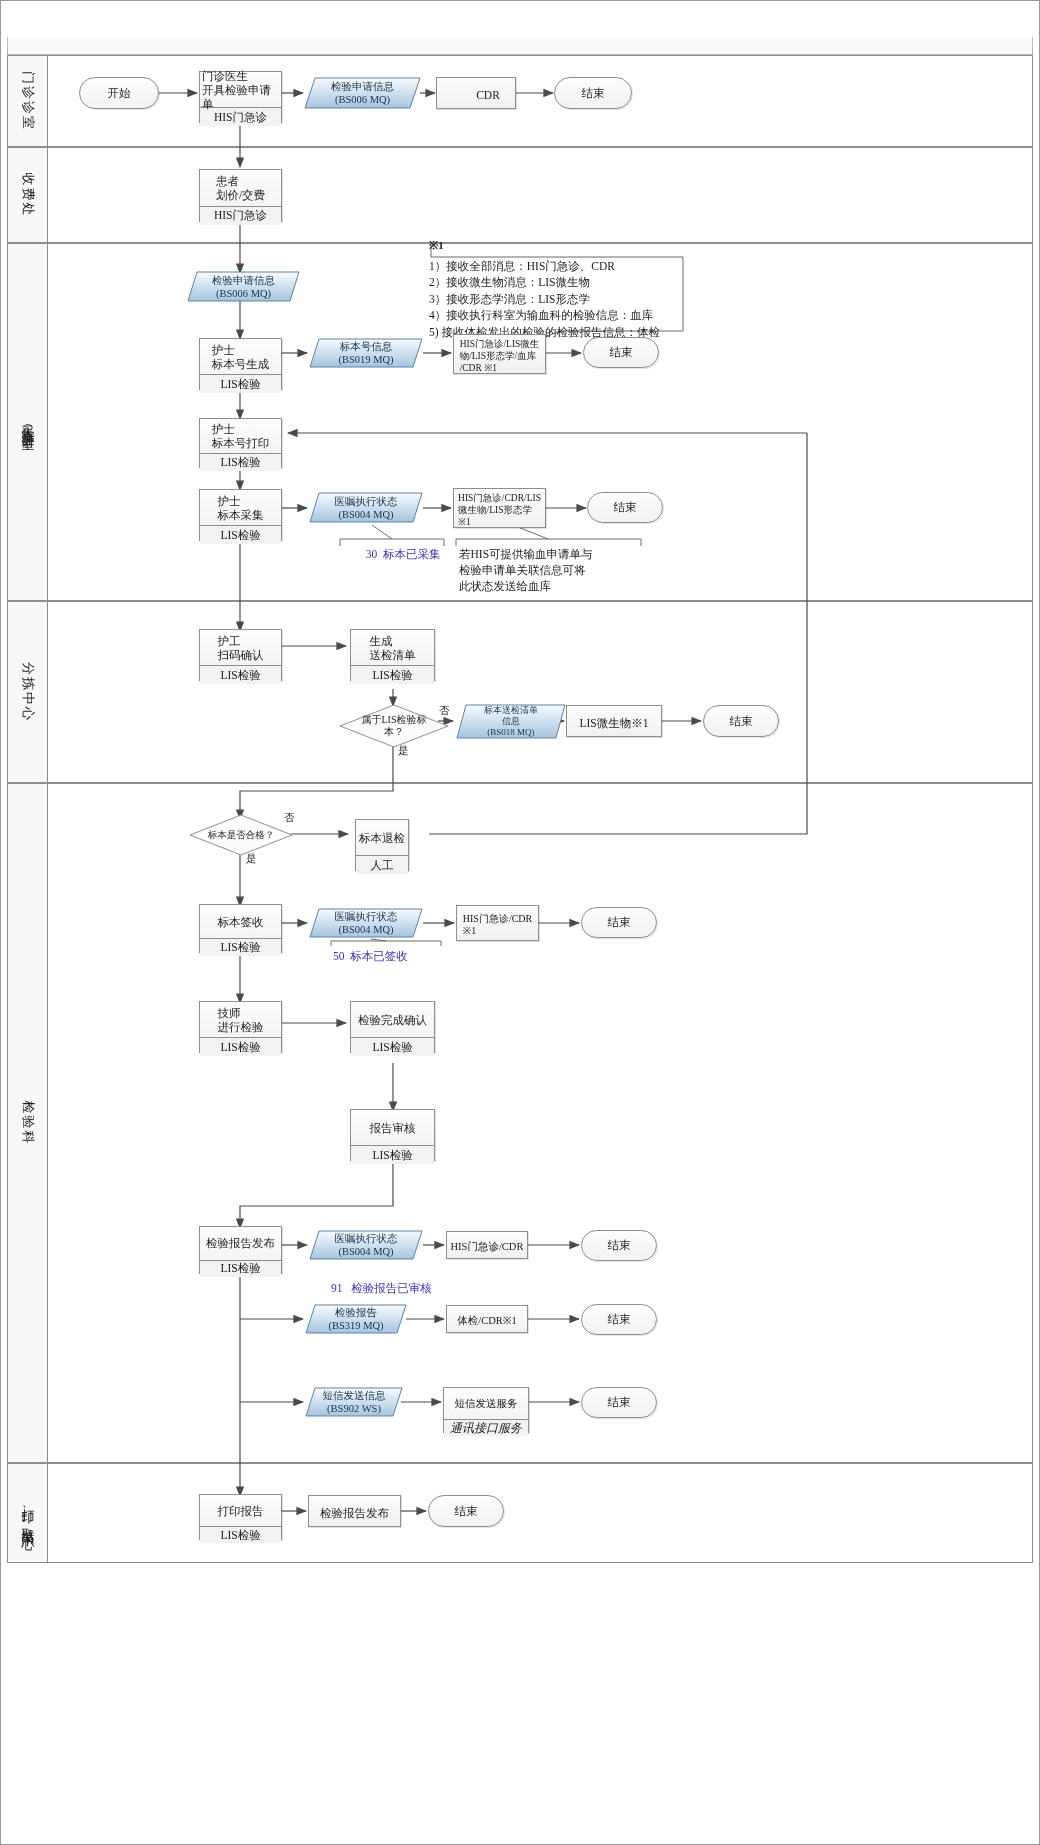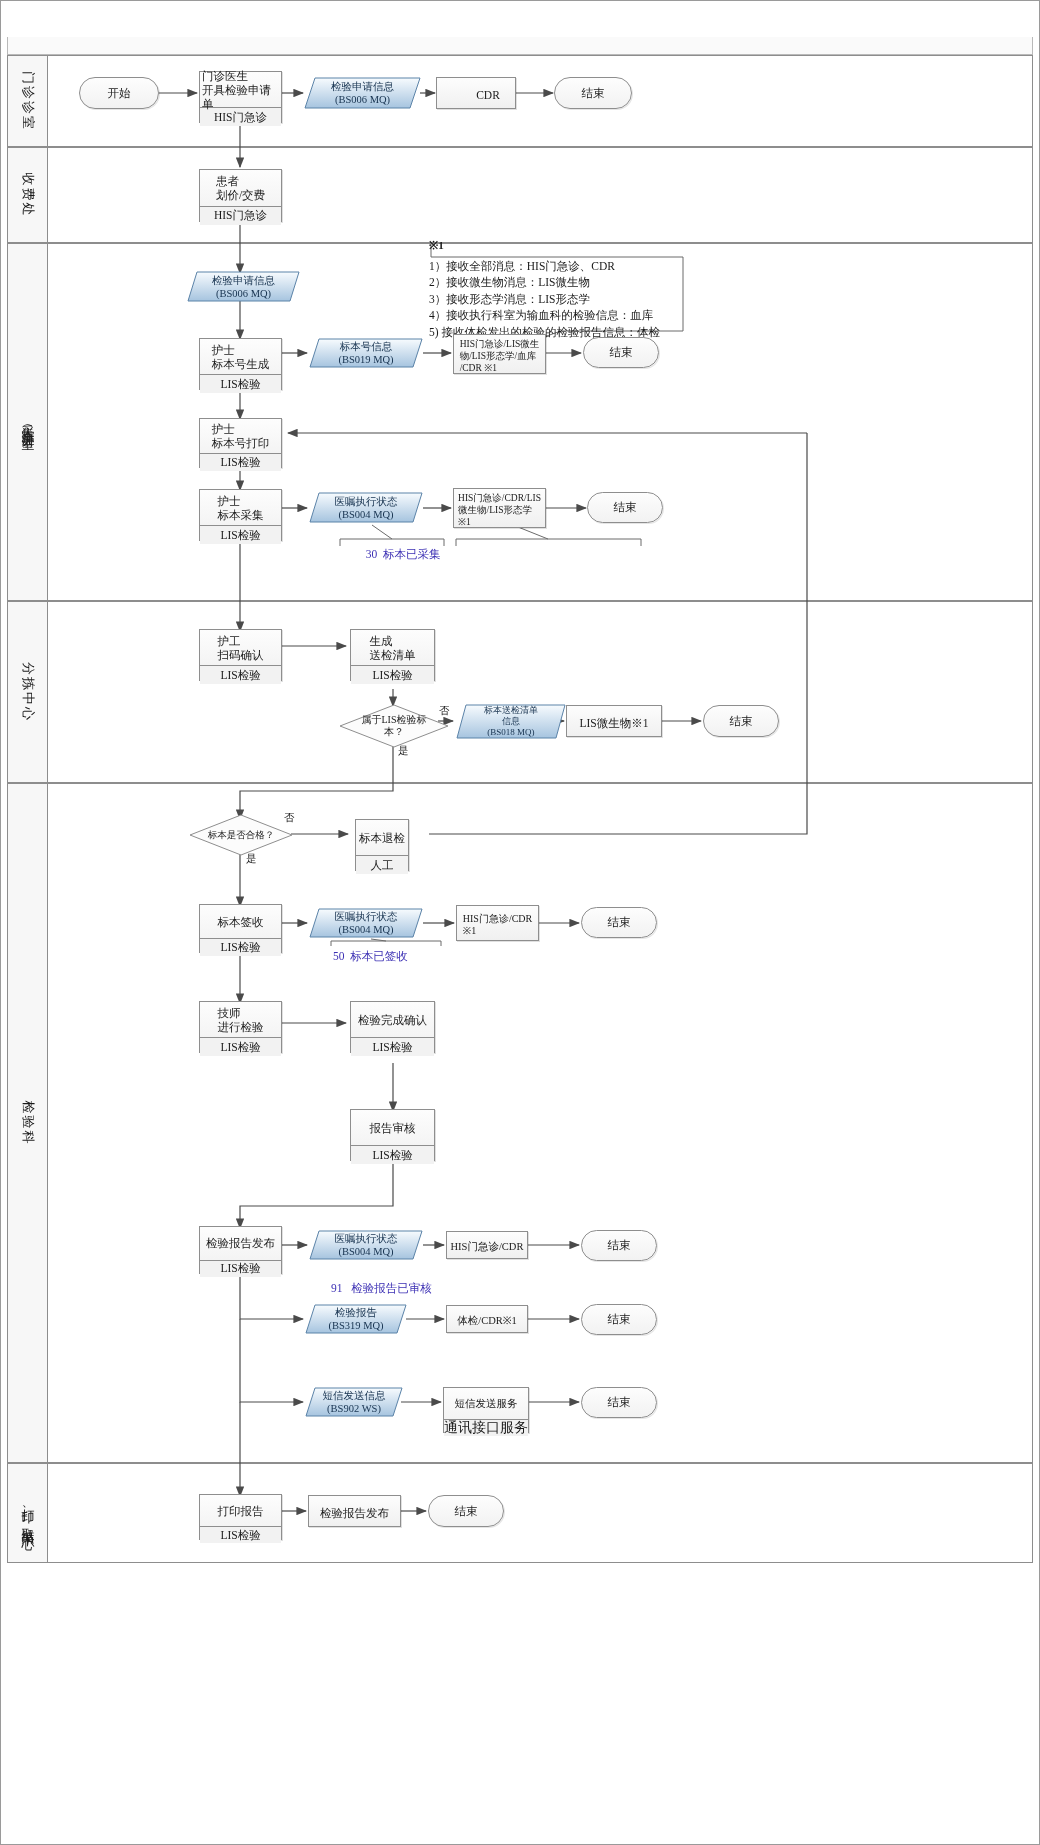--- a/index.html
+++ b/index.html
@@ -328,20 +328,23 @@
 
   <div class="node term" style="left:586px;top:491px;width:76px;height:31px;">
     <span>结束</span>
   </div>
 
   <div class="ann blue" style="left:342px;top:545px;width:120px;text-align:center;">
     <span>30</span>
     &nbsp;<span>标本已采集</span>
   </div>
 
+  <div class="ann" style="left:458px;top:545px;width:180px;white-space:pre-line;">若HIS可提供输血申请单与
+检验申请单关联信息可将
+此状态发送给血库</div>
 
   <div class="node proc" style="left:198px;top:628px;width:83px;height:52px;">
     <div class="top" style="white-space:pre-line;">护工
 扫码确认</div>
     <div class="sep"></div>
     <div class="bot">LIS检验</div>
   </div>
 
   <div class="node proc" style="left:349px;top:628px;width:85px;height:52px;">
     <div class="top" style="white-space:pre-line;">生成
@@ -496,21 +499,21 @@
       </svg>
     <div class="lbl">
       <span>短信发送信息</span>
       <span>(BS902 WS)</span>
     </div>
   </div>
 
   <div class="node proc" style="left:442px;top:1386px;width:86px;height:46px;">
     <div class="top" style="font-size:10.5px;">短信发送服务</div>
     <div class="sep"></div>
-    <div class="bot" style="font-size:14px;">通讯接口服务</div>
+    <div class="bot" style="font-size:12px;font-style:italic;">通讯接口服务</div>
   </div>
 
   <div class="node term" style="left:580px;top:1386px;width:76px;height:31px;">
     <span>结束</span>
   </div>
 
   <div class="node proc" style="left:198px;top:1493px;width:83px;height:46px;">
     <div class="top">打印报告</div>
     <div class="sep"></div>
     <div class="bot">LIS检验</div>

